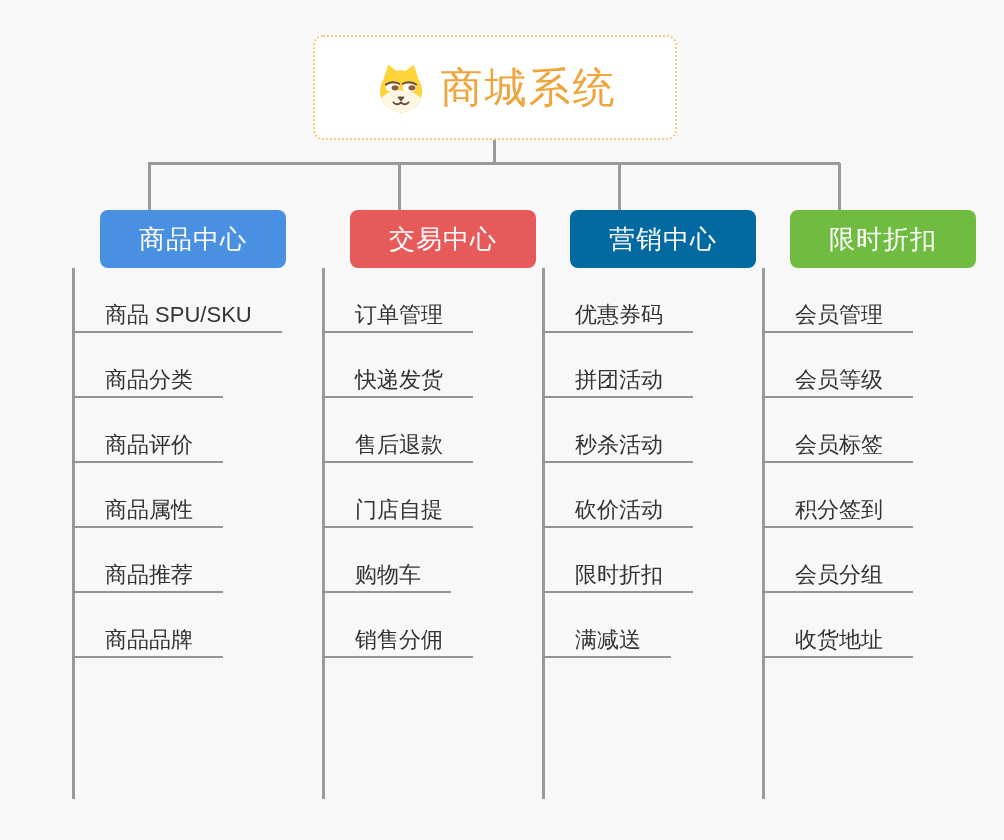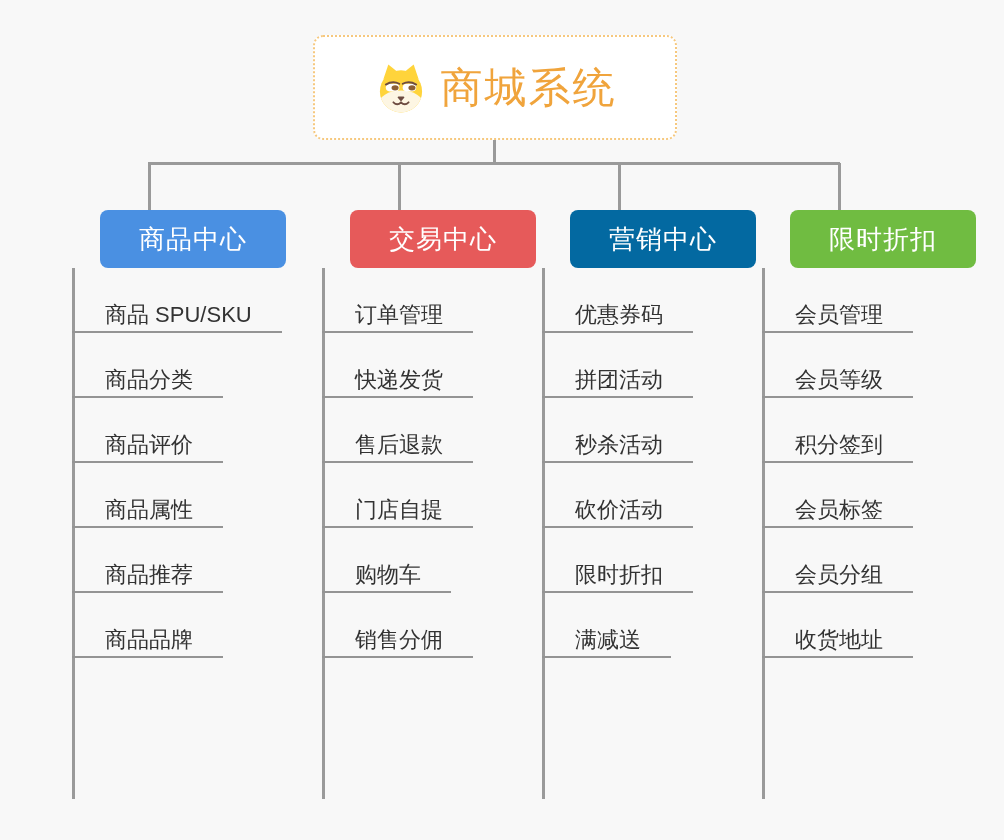--- a/index.html
+++ b/index.html
@@ -186,26 +186,26 @@
         <div class="branch-box" style="background: rgb(112, 188, 65);">限时折扣</div>
         <div class="trunk"></div>
         <div class="leaves">
           <div class="leaf">
             <span class="leaf-label">会员管理</span>
           </div>
           <div class="leaf">
             <span class="leaf-label">会员等级</span>
           </div>
           <div class="leaf">
+            <span class="leaf-label">会员标签</span>
+          </div>
+          <div class="leaf">
             <span class="leaf-label">积分签到</span>
           </div>
           <div class="leaf">
-            <span class="leaf-label">会员标签</span>
-          </div>
-          <div class="leaf">
             <span class="leaf-label">会员分组</span>
           </div>
           <div class="leaf">
             <span class="leaf-label">收货地址</span>
           </div>
         </div>
       </div>
     </div>
 
 </div>

